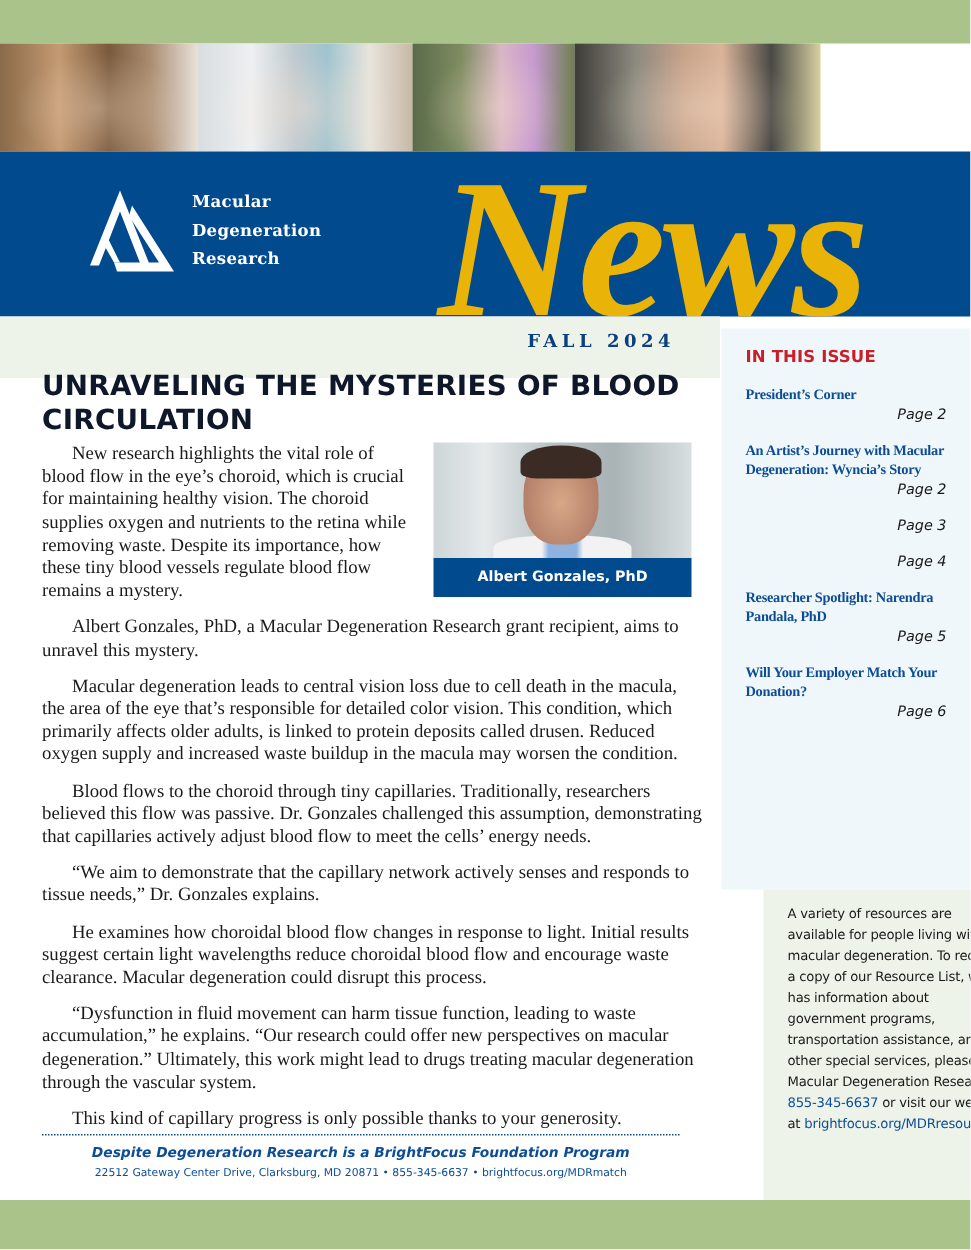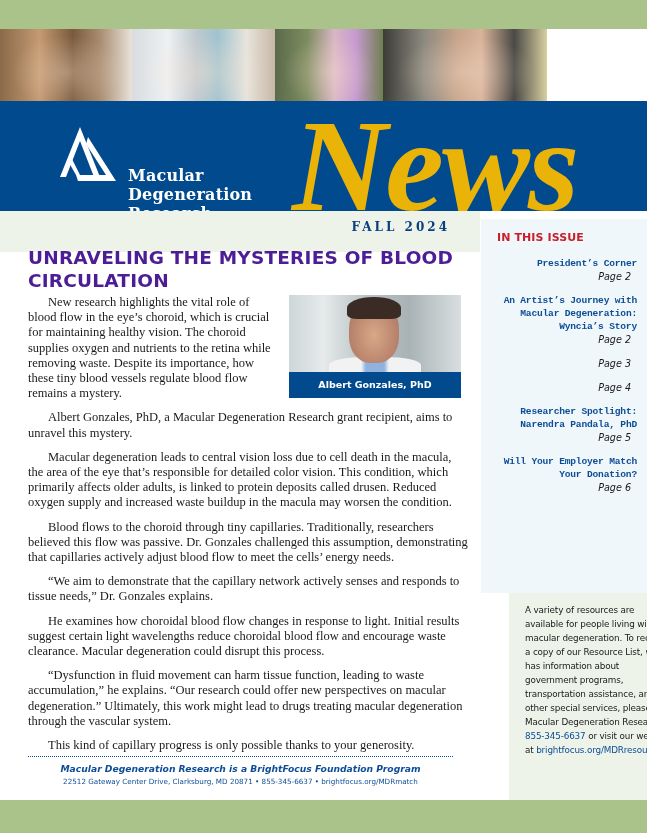--- a/index.html
+++ b/index.html
@@ -10,41 +10,41 @@
   .photo-strip { position: absolute; left: 0; top: 29px; width: 647px; height: 72px; display: flex; }
   .photo { height: 72px; position: relative; overflow: hidden; }
   .photo-1 { width: 132px; background: linear-gradient(90deg,#8a6a4a 0%,#c49a72 30%,#7a5a3c 55%,#a88a6e 75%,#e9e2da 100%); }
   .photo-2 { width: 143px; background: linear-gradient(90deg,#d9dde0 0%,#eef0f2 25%,#bfc9cf 45%,#9fc3cf 60%,#e8e4dc 80%,#c7b8a6 100%); }
   .photo-3 { width: 108px; background: linear-gradient(90deg,#5b6b4a 0%,#7d8c60 30%,#d9b6c4 55%,#c69ad0 75%,#6f7f52 100%); }
   .photo-4 { width: 164px; background: linear-gradient(90deg,#3c3c38 0%,#8d8a80 25%,#c7a38a 45%,#d9b39a 60%,#4a4a46 80%,#d8cfa0 100%); }
   .photo::after { content: ""; position: absolute; left: 0; right: 0; top: 0; bottom: 0; background: radial-gradient(ellipse at 50% 60%, rgba(255,230,210,0.35), rgba(0,0,0,0) 60%); }
 
   .masthead { position: absolute; left: 0; top: 101px; width: 647px; height: 110px; background: #024a8e; overflow: hidden; }
   .logo-mark { position: absolute; left: 58px; top: 24px; width: 64px; height: 58px; }
-  .logo-text { position: absolute; left: 128px; top: 24px; color: #ffffff; font-family: "DejaVu Serif", serif; font-weight: bold; font-size: 16px; line-height: 19px; letter-spacing: 0.2px; margin-top: 41px; }
+  .logo-text { position: absolute; left: 128px; top: 24px; color: #ffffff; font-family: "DejaVu Serif", serif; font-weight: bold; font-size: 11px; line-height: 19px; letter-spacing: 0.2px; }
   .news-title { position: absolute; left: 292px; top: -10px; color: #eab308; font-family: "Liberation Serif", serif; font-style: italic; font-weight: bold; font-size: 132px; line-height: 150px; letter-spacing: -2px; }
 
   .issue-band { position: absolute; left: 0; top: 211px; width: 480px; height: 41px; background: #eef3ea; }
   .issue-date { position: absolute; right: 30px; top: 9px; color: #0a3f80; font-family: "DejaVu Serif", serif; font-weight: bold; font-size: 12px; letter-spacing: 3px; }
 
   .sidebar { position: absolute; left: 481px; top: 219px; width: 166px; height: 374px; background: #f0f7fb; }
   .sidebar-heading { position: absolute; left: 16px; top: 12px; color: #c8202a; font-family: "DejaVu Sans", sans-serif; font-weight: bold; font-size: 11px; letter-spacing: 0.1px; }
   .toc { position: absolute; left: 16px; top: 38px; width: 140px; }
   .toc-item { display: block; margin-bottom: 11px; text-decoration: none; }
-  .toc-title { display: block; color: #0d4d95; font-family: Liberation Mono, monospace; font-weight: bold; font-size: 9.6px; line-height: 13px; letter-spacing: -0.2px; text-align: right; }
+  .toc-title { display: block; color: #0d4d95; font-family: Liberation Serif, serif; font-weight: bold; font-size: 9.6px; line-height: 13px; letter-spacing: -0.2px; }
   .toc-page { display: block; text-align: right; color: #1a1a1a; font-family: "DejaVu Sans", sans-serif; font-style: italic; font-size: 9.6px; line-height: 13px; padding-right: 6px; }
 
   .resources { position: absolute; left: 509px; top: 593px; width: 166px; height: 207px; background: #eef3ea; }
   .resources-text { position: absolute; left: 16px; top: 10px; width: 148px; font-family: "DejaVu Sans", sans-serif; font-size: 8.8px; line-height: 14px; color: #1a1a1a; letter-spacing: -0.15px; }
   .resources-text a { color: #0d4d95; text-decoration: none; }
 
   .bottom-band { position: absolute; left: 0; top: 800px; width: 647px; height: 33px; background: #a9c38a; }
 
   .article { position: absolute; left: 28px; top: 246px; width: 440px; }
-  .headline { color: #4c1d95; font-family: "DejaVu Sans", sans-serif; font-weight: bold; font-size: 18.5px; line-height: 23px; letter-spacing: 0.2px; width: 430px; }
+  .headline { color: #0f172a; font-family: "DejaVu Sans", sans-serif; font-weight: bold; font-size: 18.5px; line-height: 23px; letter-spacing: 0.2px; width: 430px; }
   .body { margin-top: 3px; font-size: 12.5px; line-height: 15.2px; color: #1a1a1a; }
   .body p { text-indent: 20px; margin-bottom: 9px; }
   .body p.first { width: 250px; }
 
   .figure { position: absolute; left: 289px; top: 295px; width: 172px; height: 103px; }
   .figure-photo { position: absolute; left: 0; top: 0; width: 172px; height: 77px; background: linear-gradient(90deg,#cdd6d8 0%,#e6eaeb 20%,#b8c2c4 45%,#a9b3b6 70%,#d9dfe0 100%); overflow: hidden; }
   .face { position: absolute; left: 60px; top: 6px; width: 50px; height: 62px; border-radius: 45% 45% 42% 42%; background: radial-gradient(ellipse at 50% 55%, #d8a887 0%, #b5806a 70%, #7d5847 100%); }
   .hair { position: absolute; left: 58px; top: 2px; width: 54px; height: 22px; border-radius: 50% 50% 20% 20%; background: #3a2c25; }
   .collar { position: absolute; left: 40px; top: 62px; width: 92px; height: 20px; border-radius: 40% 40% 0 0; background: linear-gradient(90deg,#f2f2f2 0%,#f2f2f2 35%,#8fb3de 40%,#8fb3de 60%,#f2f2f2 65%); }
   .figure-caption { position: absolute; left: 0; top: 77px; width: 172px; height: 26px; background: #024a8e; color: #ffffff; font-family: "DejaVu Sans", sans-serif; font-weight: bold; font-size: 9.5px; line-height: 26px; text-align: center; }
@@ -132,16 +132,16 @@
       <span class="toc-page">Page 6</span>
     </a>
   </div>
 </div>
 
 <div class="resources">
   <p class="resources-text"><span>A variety of resources are available for people living with macular degeneration. To receive a copy of our Resource List, which has information about government programs, transportation assistance, and other special services, please call Macular Degeneration Research at </span><a>855-345-6637</a><span> or visit our website at </span><a>brightfocus.org/MDRresources.</a></p>
 </div>
 
 <div class="divider"></div>
-<div class="footer-tag">Macular Degeneration Research is a BrightFocus Foundation Program</div>
+<div class="footer-tag">Despite Degeneration Research is a BrightFocus Foundation Program</div>
 <div class="footer-address">22512 Gateway Center Drive, Clarksburg, MD 20871 • 855-345-6637 • brightfocus.org/MDRmatch</div>
 
 <div class="bottom-band"></div>
 
 </body></html>

